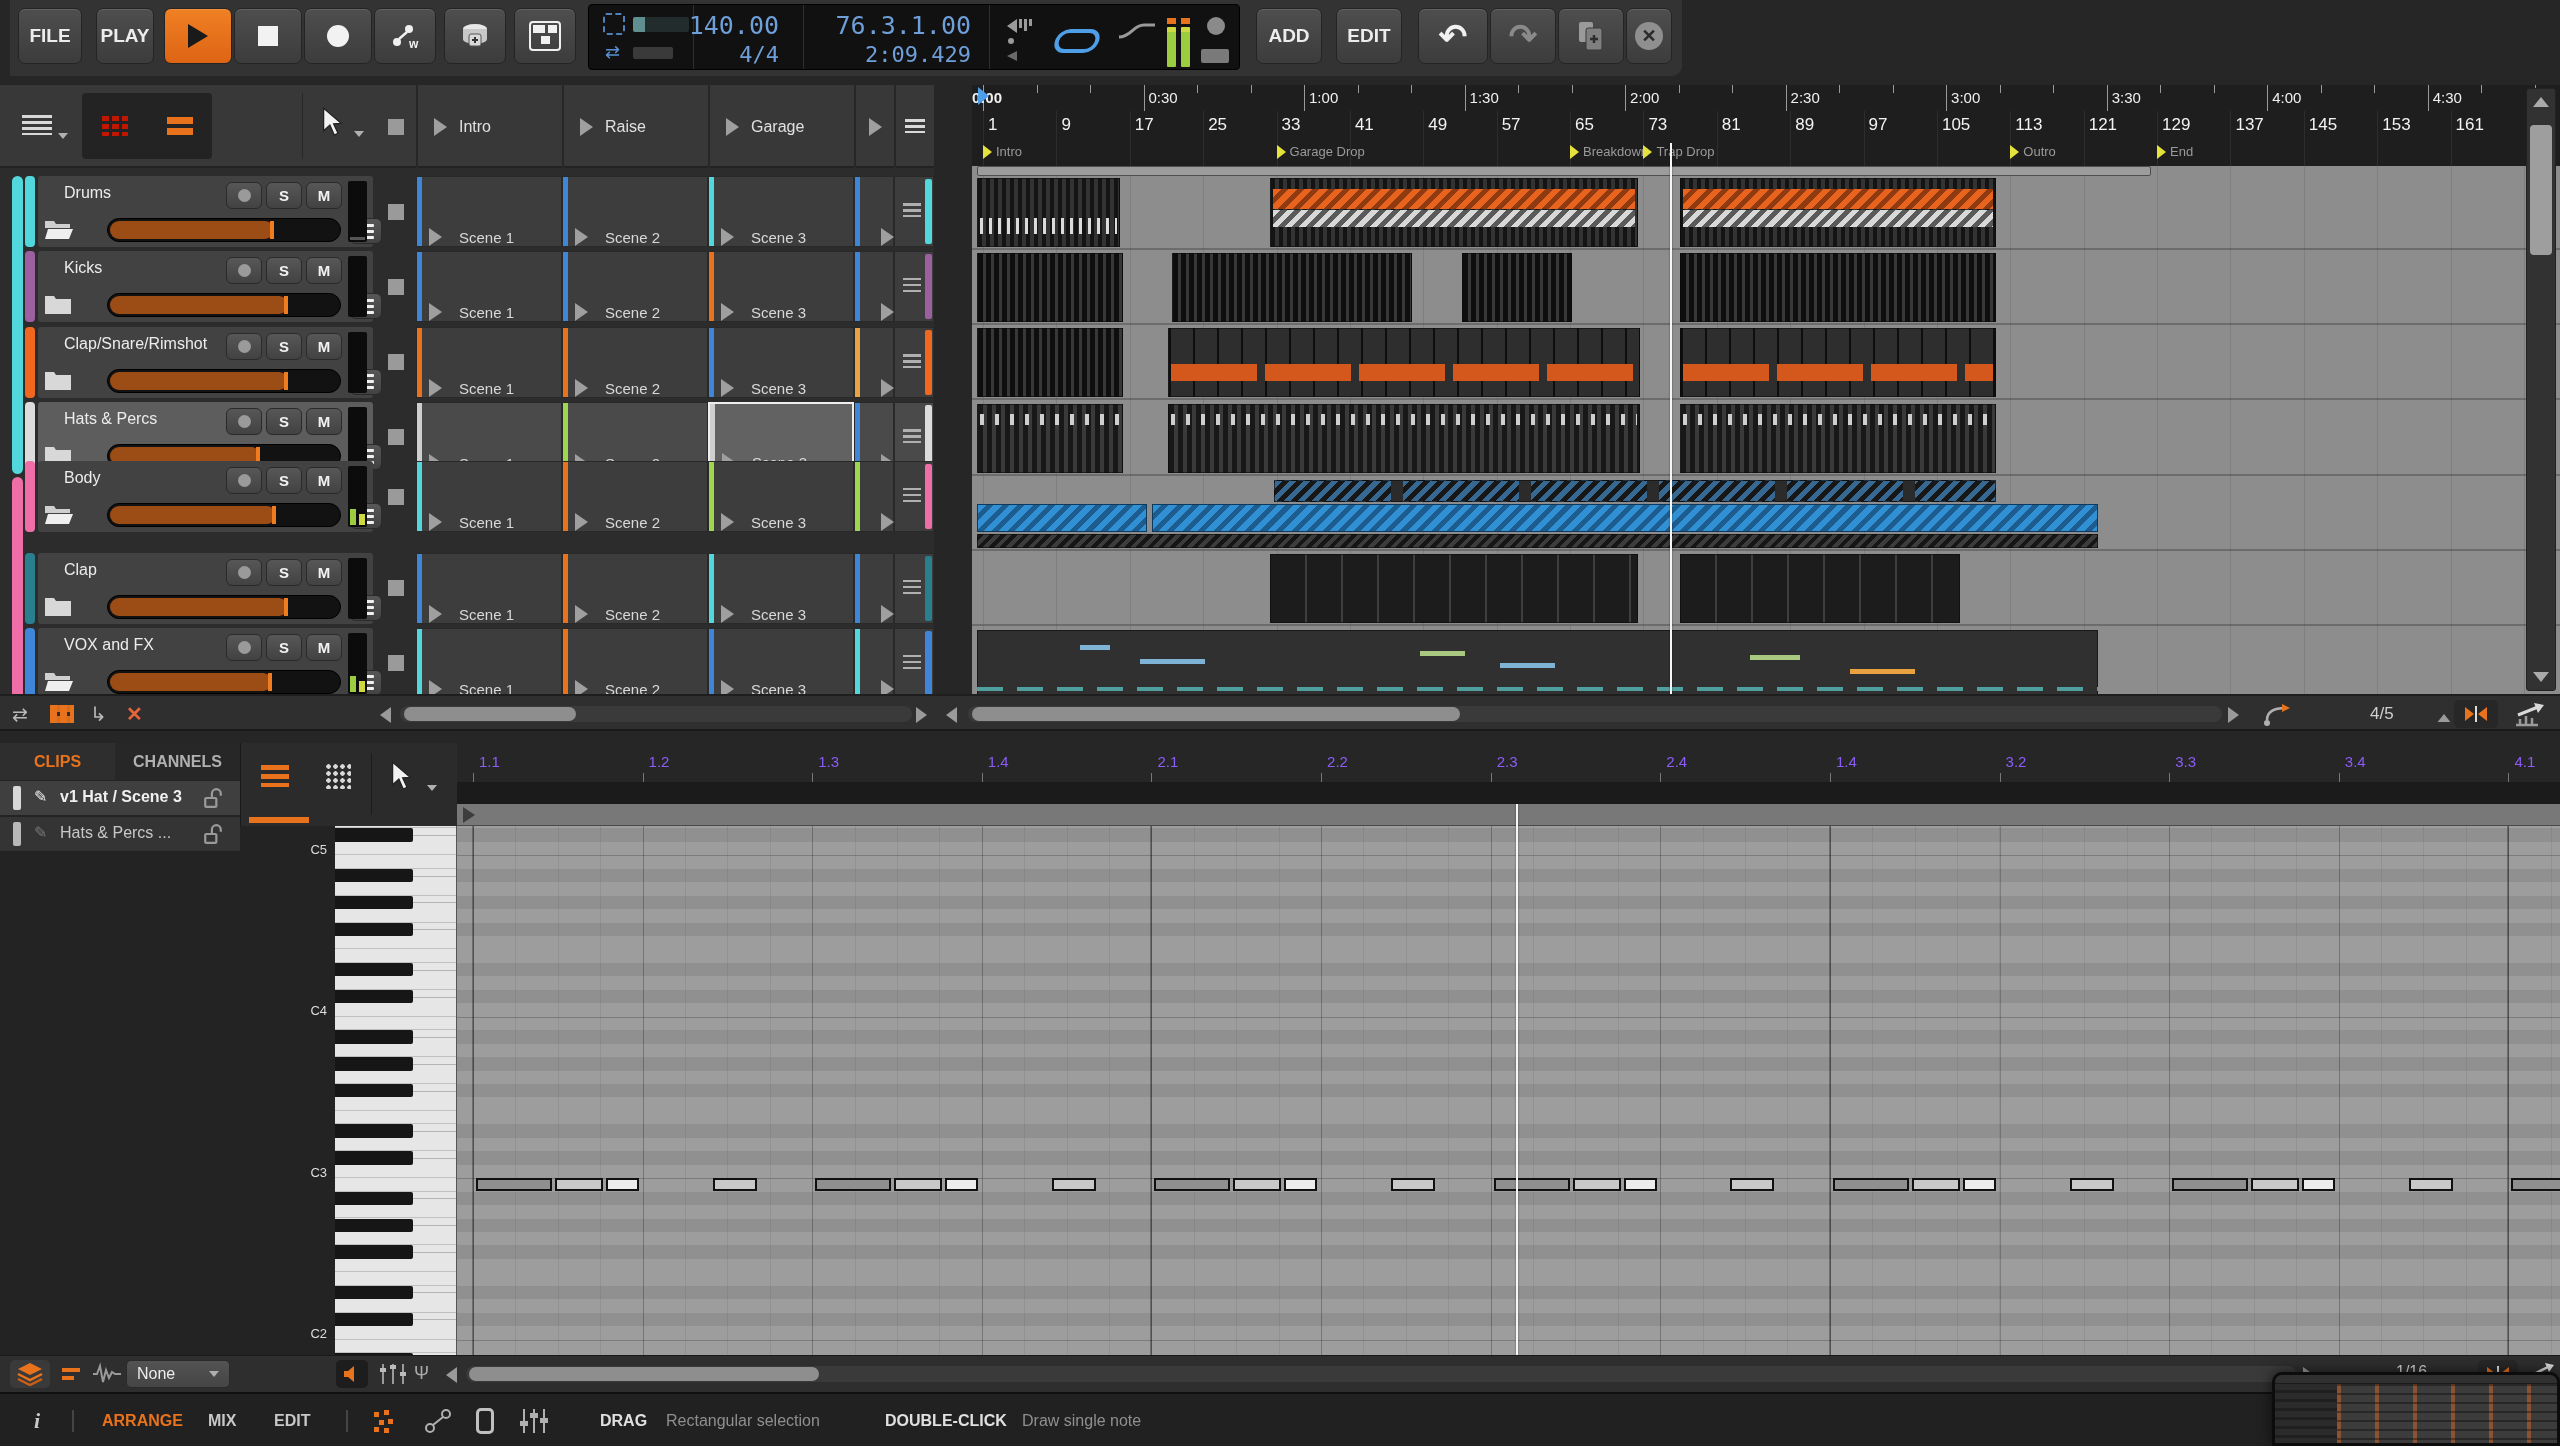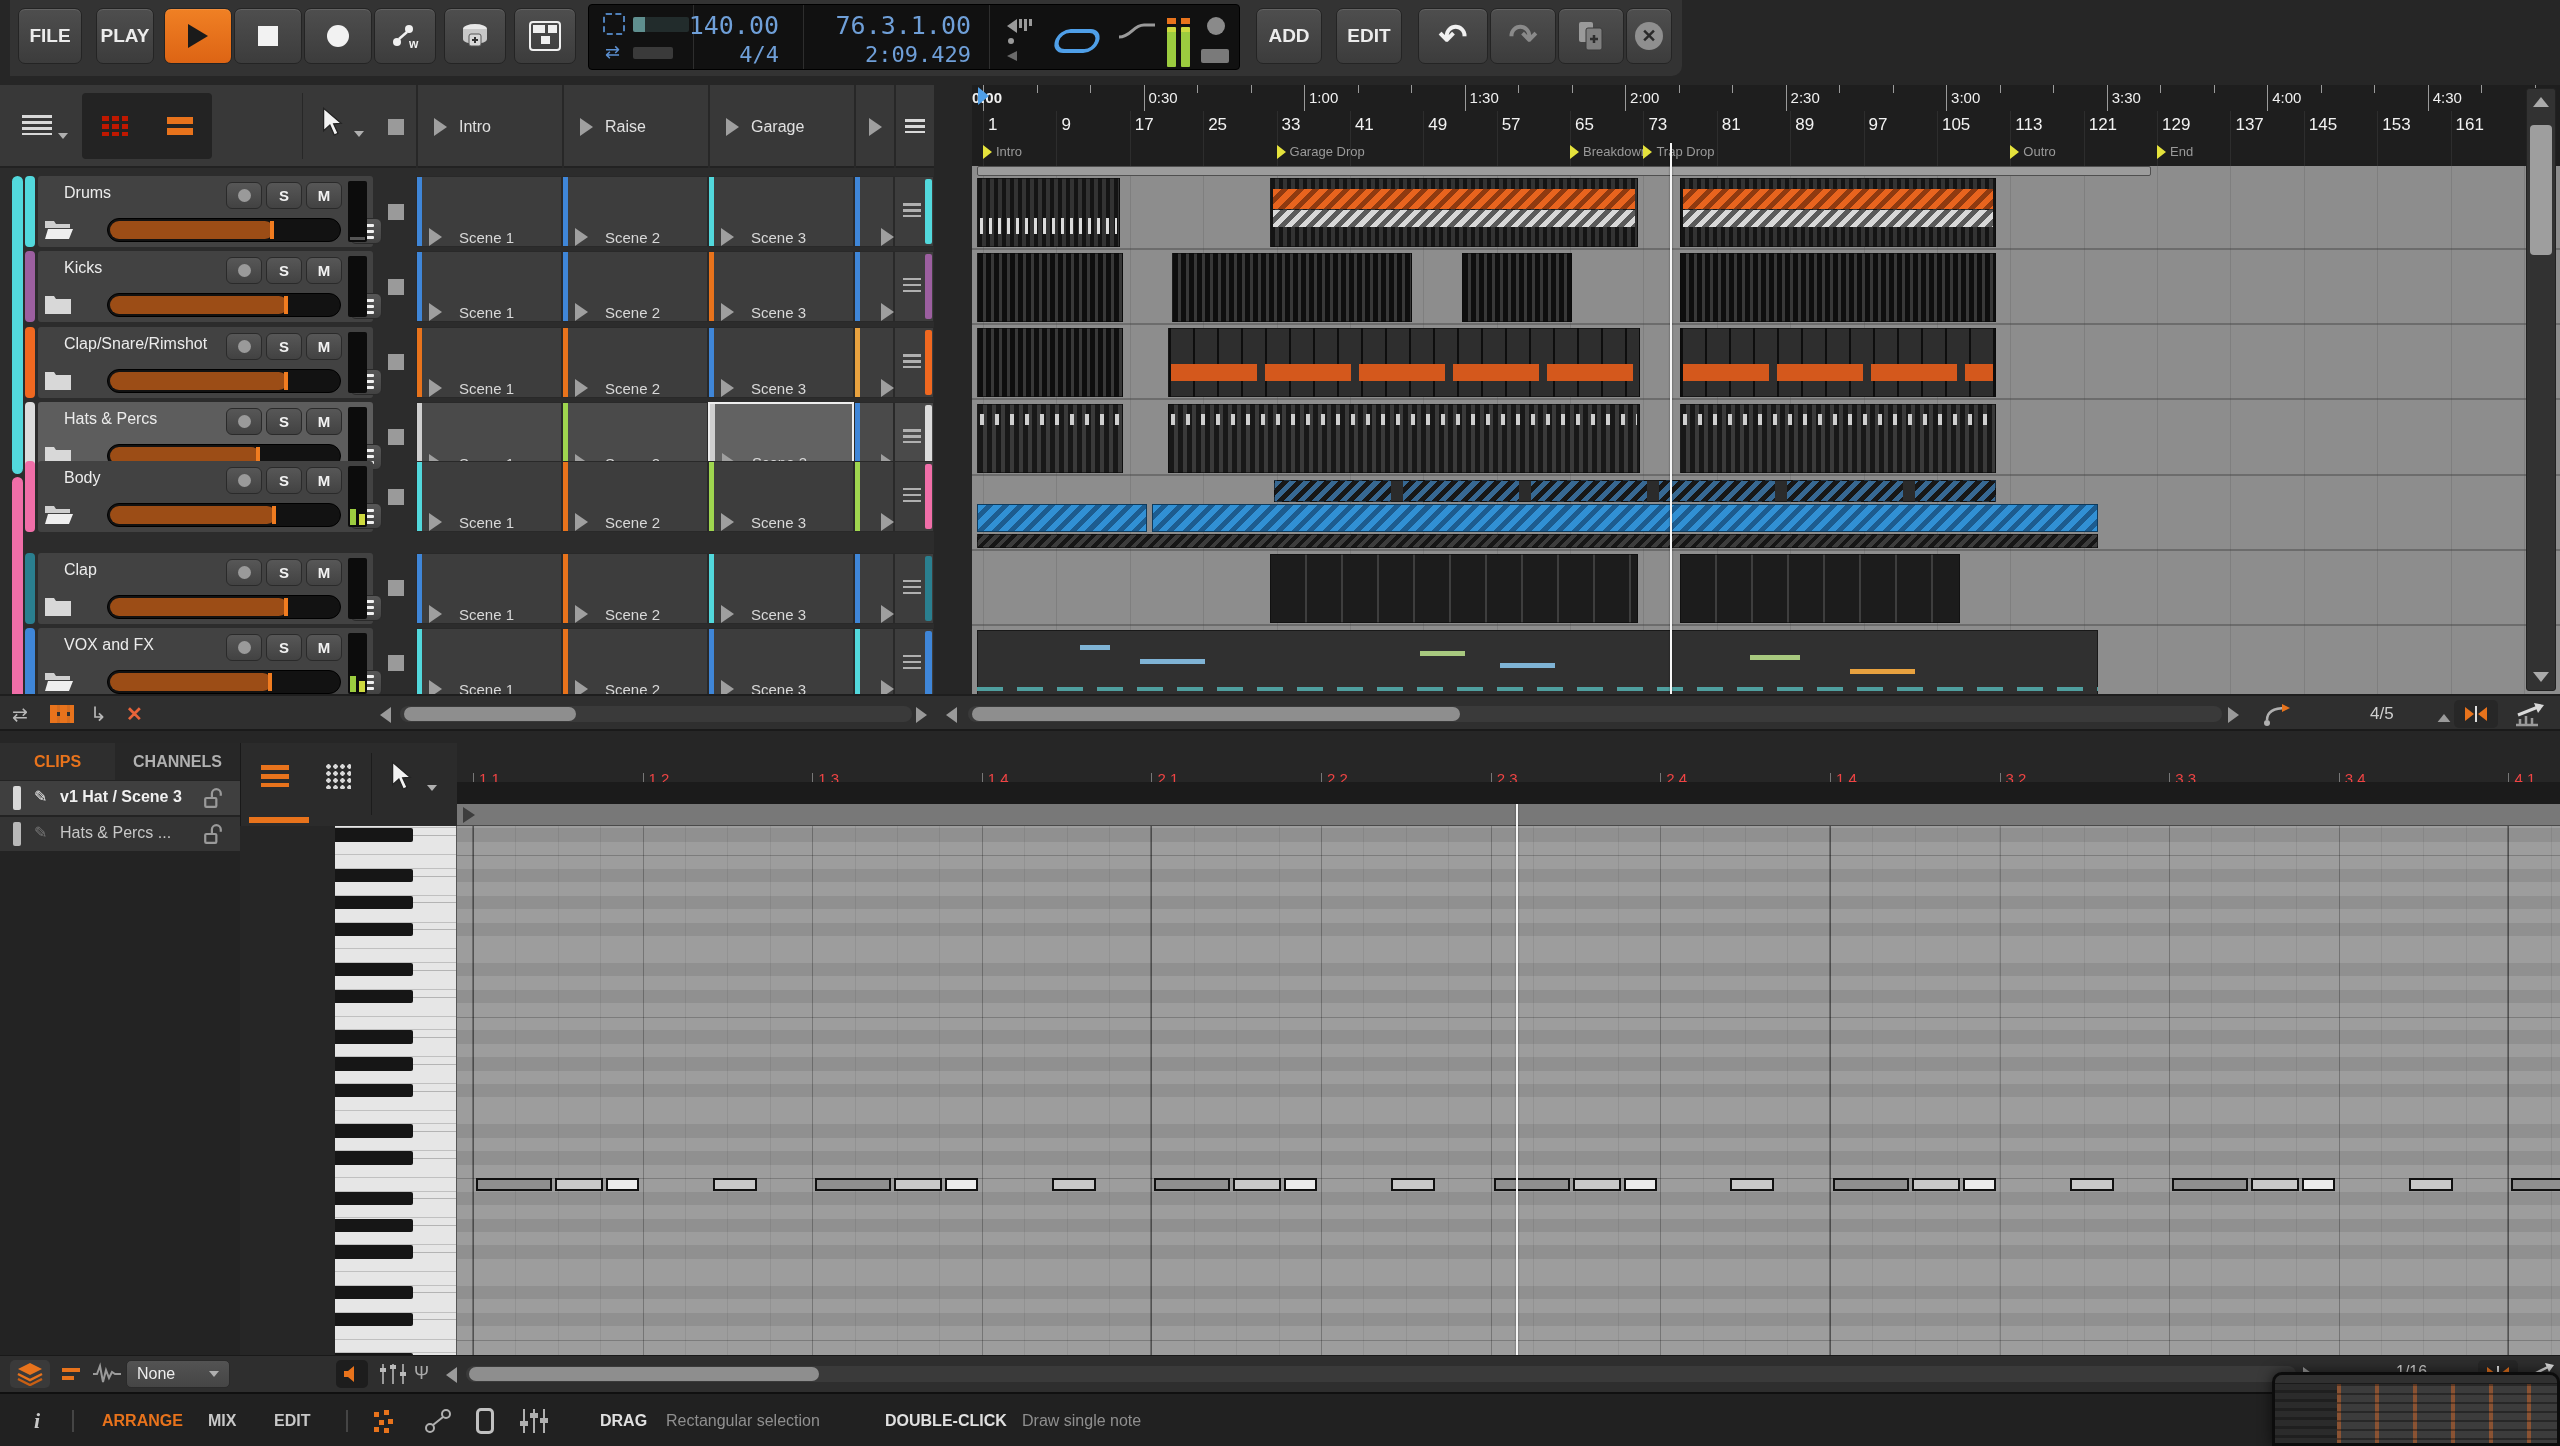--- a/index.html
+++ b/index.html
@@ -126,21 +126,21 @@
 #ed-clips{position:absolute;left:0;top:743px;width:240px;height:612px;background:#232323}
 .tab{position:absolute;top:0;height:37px;display:flex;align-items:center;justify-content:center;font-size:16px;font-weight:bold}
 .clipitem{position:absolute;left:0;width:240px;height:34px}
 .clipitem .bar{position:absolute;left:13px;top:5px;width:8px;height:24px;background:#d8d8d8;border-radius:2px}
 .clipitem .nm{position:absolute;left:60px;top:7px;font-size:16px;white-space:nowrap}
 #ed-tools{position:absolute;left:240px;top:743px;width:217px;height:83px;background:#2b2b2b;border-left:1px solid #191919}
 .orange-underline{position:absolute;left:8px;top:74px;width:60px;height:6px;background:#e8731c}
 .icon-layers3{width:28px;height:22px;background:repeating-linear-gradient(180deg,#e8731c 0 5px,transparent 5px 9px)}
 .icon-dots16{width:26px;height:26px;background:radial-gradient(#d8d8d8 2px,transparent 2.5px);background-size:7px 7px}
 #ed-ruler{position:absolute;left:457px;top:743px;width:2103px;height:39px;background:#262626;overflow:hidden}
-#ed-ruler .blab{position:absolute;top:27px;color:#ef4444;font-size:15px}
+#ed-ruler .blab{position:absolute;top:10px;color:#8b5cf6;font-size:15px}
 #ed-ruler .btk{position:absolute;bottom:0;width:1px;height:9px;background:#777}
 #ed-darkband{position:absolute;left:457px;top:782px;width:2103px;height:22px;background:#1b1b1b}
 #ed-scrub{position:absolute;left:457px;top:804px;width:2103px;height:22px;background:#787878;border-bottom:1px solid #4a4a4a}
 #ed-scrub .tri{position:absolute;left:6px;top:3px;width:0;height:0;border-left:12px solid #3d3d3d;border-top:8px solid transparent;border-bottom:8px solid transparent}
 #ed-gutter{position:absolute;left:240px;top:826px;width:95px;height:529px;background:#232323}
 #ed-gutter .klab{position:absolute;right:8px;width:60px;text-align:right;color:#ddd;font-size:13px}
 #ed-keys{position:absolute;left:335px;top:826px;width:122px;height:529px;background:#e6e6e6;border-right:1px solid #555;overflow:hidden}
 .key-row{position:absolute;left:0;width:122px;height:13.45px}
 .key-row.white{border-bottom:1px solid rgba(120,120,120,.35)}
 .key-row.black::before{content:"";position:absolute;left:0;top:0;width:78px;height:100%;background:#161616;border-radius:0 2px 2px 0}
@@ -932,20 +932,26 @@
       <div class="blab" style="left: 1718.2px;">3.3</div>
       <div class="btk" style="left: 1881.82px;"></div>
       <div class="blab" style="left: 1887.82px;">3.4</div>
       <div class="btk" style="left: 2051.44px;"></div>
       <div class="blab" style="left: 2057.44px;">4.1</div>
     </div>
   <div id="ed-darkband"></div>
   <div id="ed-scrub">
       <span class="tri"></span>
     </div>
+  <div id="ed-gutter">
+      <div class="klab" style="top: 15.9px;">C5</div>
+      <div class="klab" style="top: 177.3px;">C4</div>
+      <div class="klab" style="top: 338.7px;">C3</div>
+      <div class="klab" style="top: 500.1px;">C2</div>
+    </div>
   <div id="ed-keys">
       <div class="key-row white" style="top: -11px;"></div>
       <div class="key-row black" style="top: 2.45px;"></div>
       <div class="key-row white" style="top: 15.9px;"></div>
       <div class="key-row white" style="top: 29.35px;"></div>
       <div class="key-row black" style="top: 42.8px;"></div>
       <div class="key-row white" style="top: 56.25px;"></div>
       <div class="key-row black" style="top: 69.7px;"></div>
       <div class="key-row white" style="top: 83.15px;"></div>
       <div class="key-row black" style="top: 96.6px;"></div>

